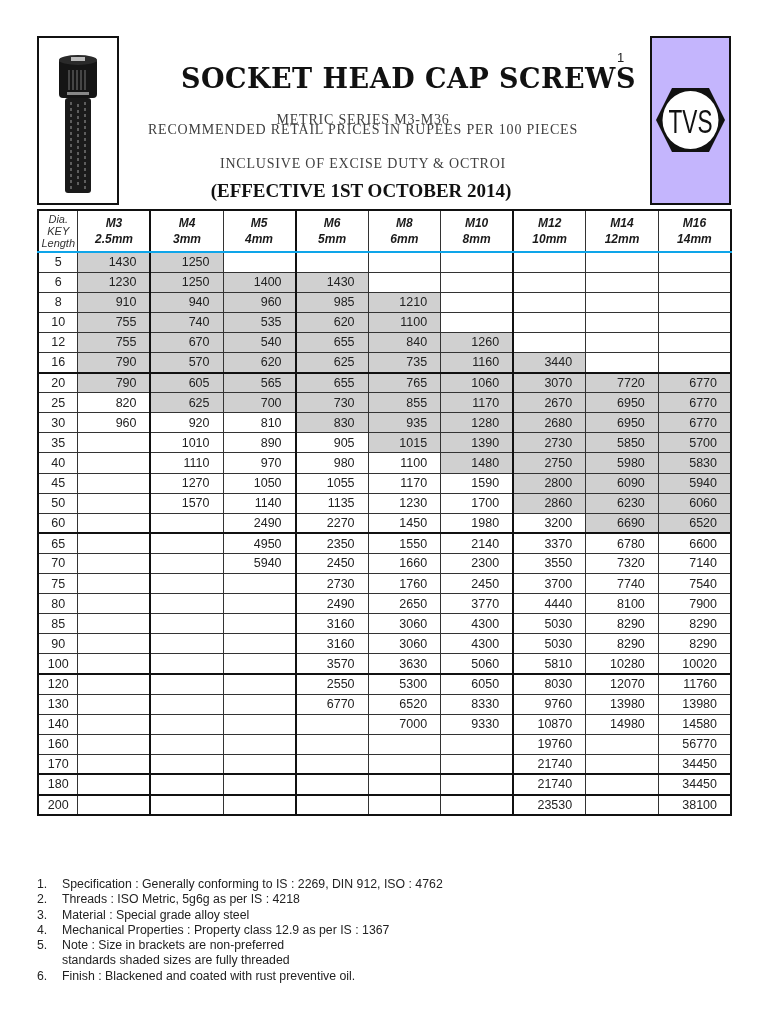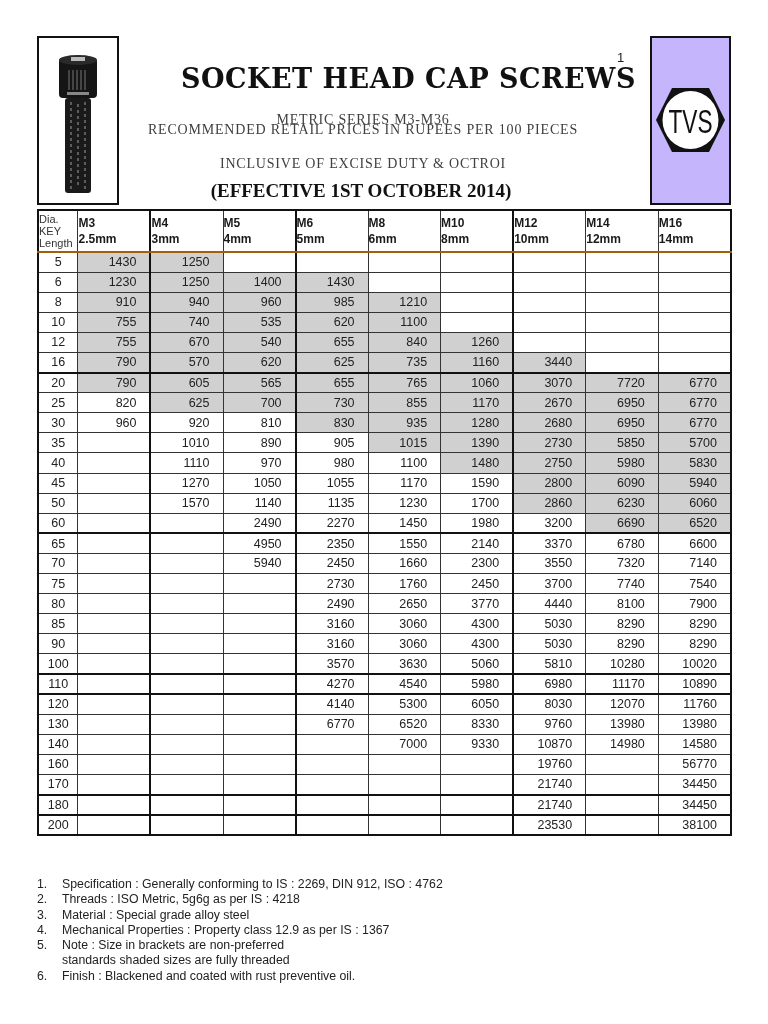--- a/index.html
+++ b/index.html
@@ -18,22 +18,22 @@
          font-family: "Liberation Serif", serif; font-size: 14px; letter-spacing: 0.8px; color: #404040; }
   .sub1 { top: 76px; }
   .sub2 { top: 86px; }
   .sub3 { top: 120px; }
   .effective { position: absolute; left: 82px; width: 484px; top: 144px; text-align: center;
                font-family: "Liberation Serif", serif; font-weight: bold; font-size: 19px; color: #111; }
 
   table.price { position: absolute; left: 37px; top: 209px; width: 695px; border-collapse: collapse;
                 border: 2px solid #111; font-size: 12.5px; }
   table.price th, table.price td { border: 1px solid #333; }
-  table.price th { height: 42px; font-weight: bold; font-size: 12px; text-align: left; line-height: 16px; color: #1a1a1a;
-                   border-bottom: 2px solid #a16207; }
+  table.price th { height: 42px; font-weight: bold; font-size: 12px; text-align: center; line-height: 16px; color: #1a1a1a;
+                   border-bottom: 2px solid #0ea5e9; font-style: italic; }
   table.price th.len { font-weight: normal; font-size: 11px; line-height: 12px; color: #333; }
   table.price td { height: 20.1px; text-align: right; padding-right: 13px; color: #222; }
   table.price td.len { text-align: center; padding: 0; }
   table.price td.sh { background: #d0d0d0; }
   table.price td.c1, table.price th.c1 { border-right: 2px solid #111; }
   table.price td.c3, table.price th.c3 { border-right: 2px solid #111; }
   table.price td.c6, table.price th.c6 { border-right: 2px solid #111; }
   table.price tr.thick td { border-bottom: 2px solid #111; }
 
   col.len { width: 40px; }
@@ -392,38 +392,26 @@
         <td class="c1"></td>
         <td class="c2"></td>
         <td class="c3"></td>
         <td class="c4">3570</td>
         <td class="c5">3630</td>
         <td class="c6">5060</td>
         <td class="c7">5810</td>
         <td class="c8">10280</td>
         <td class="c9">10020</td>
       </tr>
-      <tr class="thick">
-        <td class="len c0">110</td>
-        <td class="c1"></td>
-        <td class="c2"></td>
-        <td class="c3"></td>
-        <td class="c4">4270</td>
-        <td class="c5">4540</td>
-        <td class="c6">5980</td>
-        <td class="c7">6980</td>
-        <td class="c8">11170</td>
-        <td class="c9">10890</td>
-      </tr>
       <tr>
         <td class="len c0">120</td>
         <td class="c1"></td>
         <td class="c2"></td>
         <td class="c3"></td>
-        <td class="c4">4140</td>
+        <td class="c4">2550</td>
         <td class="c5">5300</td>
         <td class="c6">6050</td>
         <td class="c7">8030</td>
         <td class="c8">12070</td>
         <td class="c9">11760</td>
       </tr>
       <tr>
         <td class="len c0">130</td>
         <td class="c1"></td>
         <td class="c2"></td>

